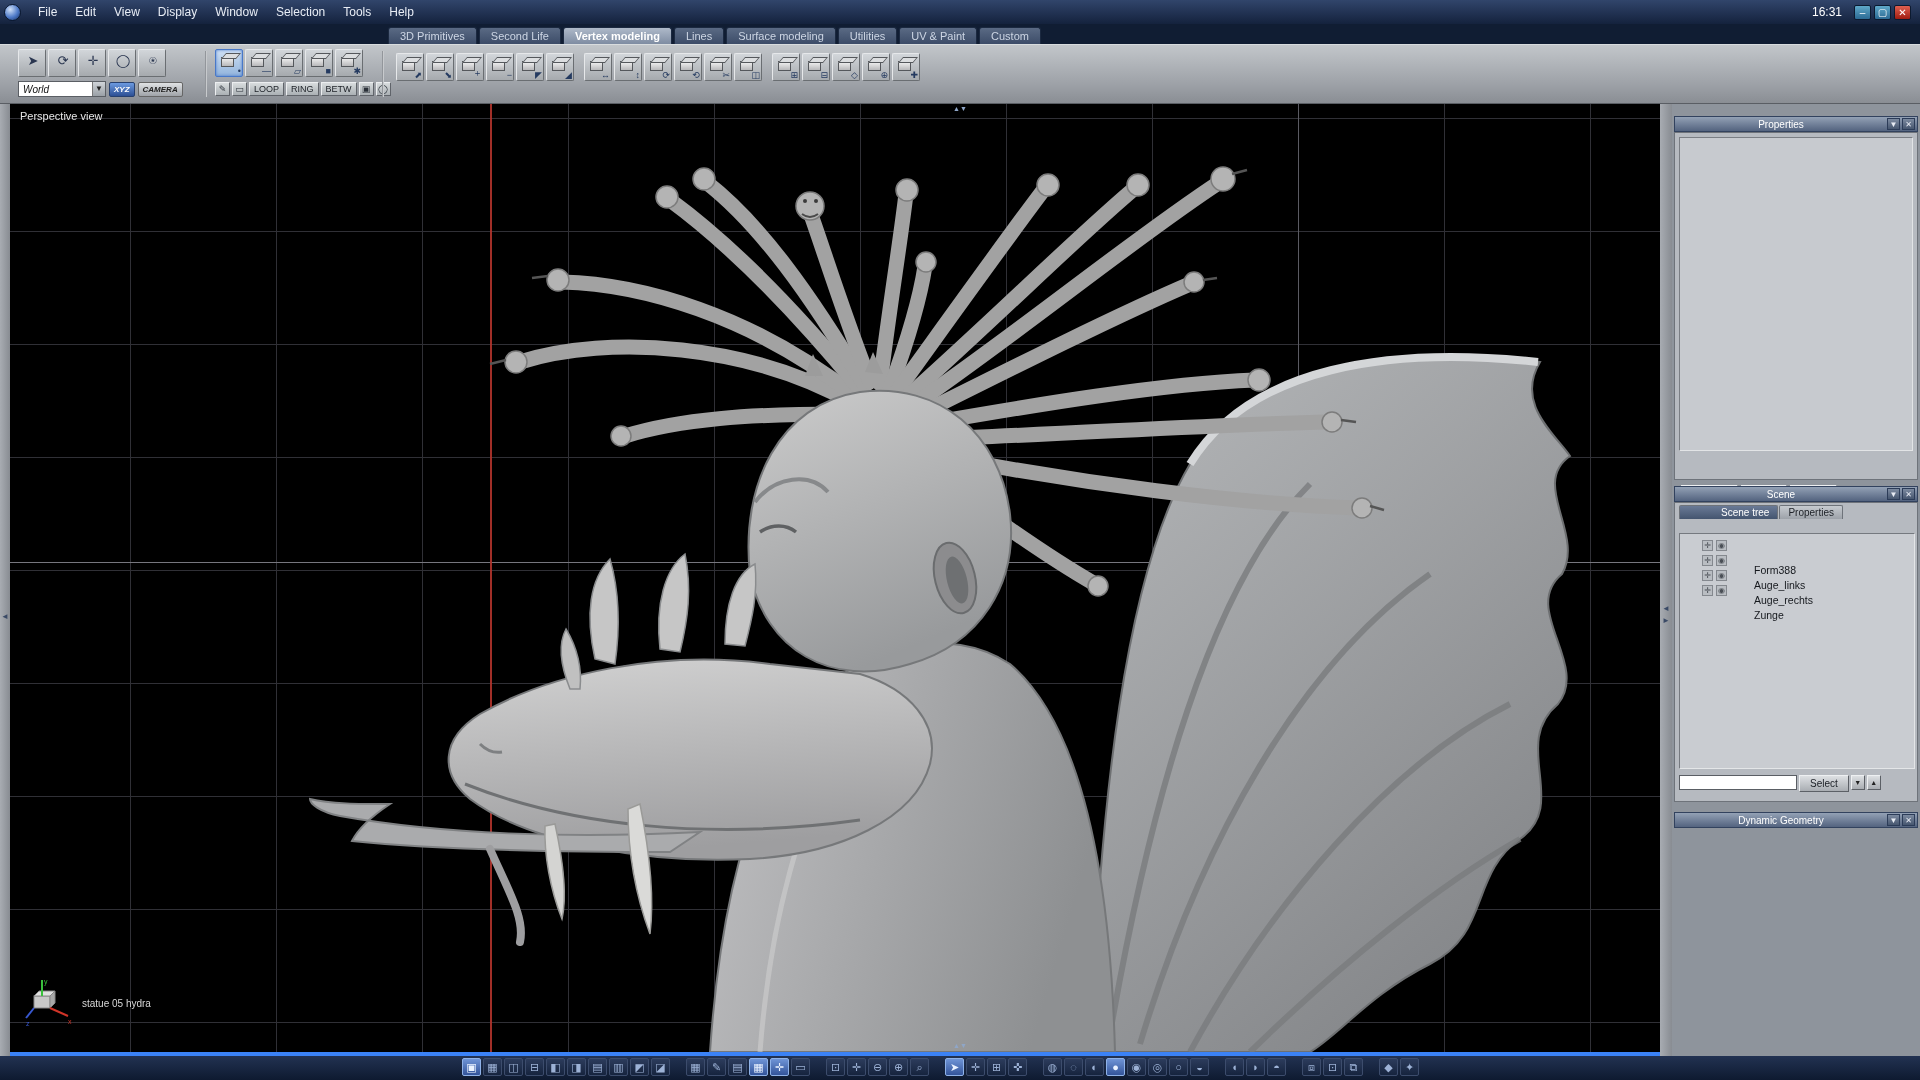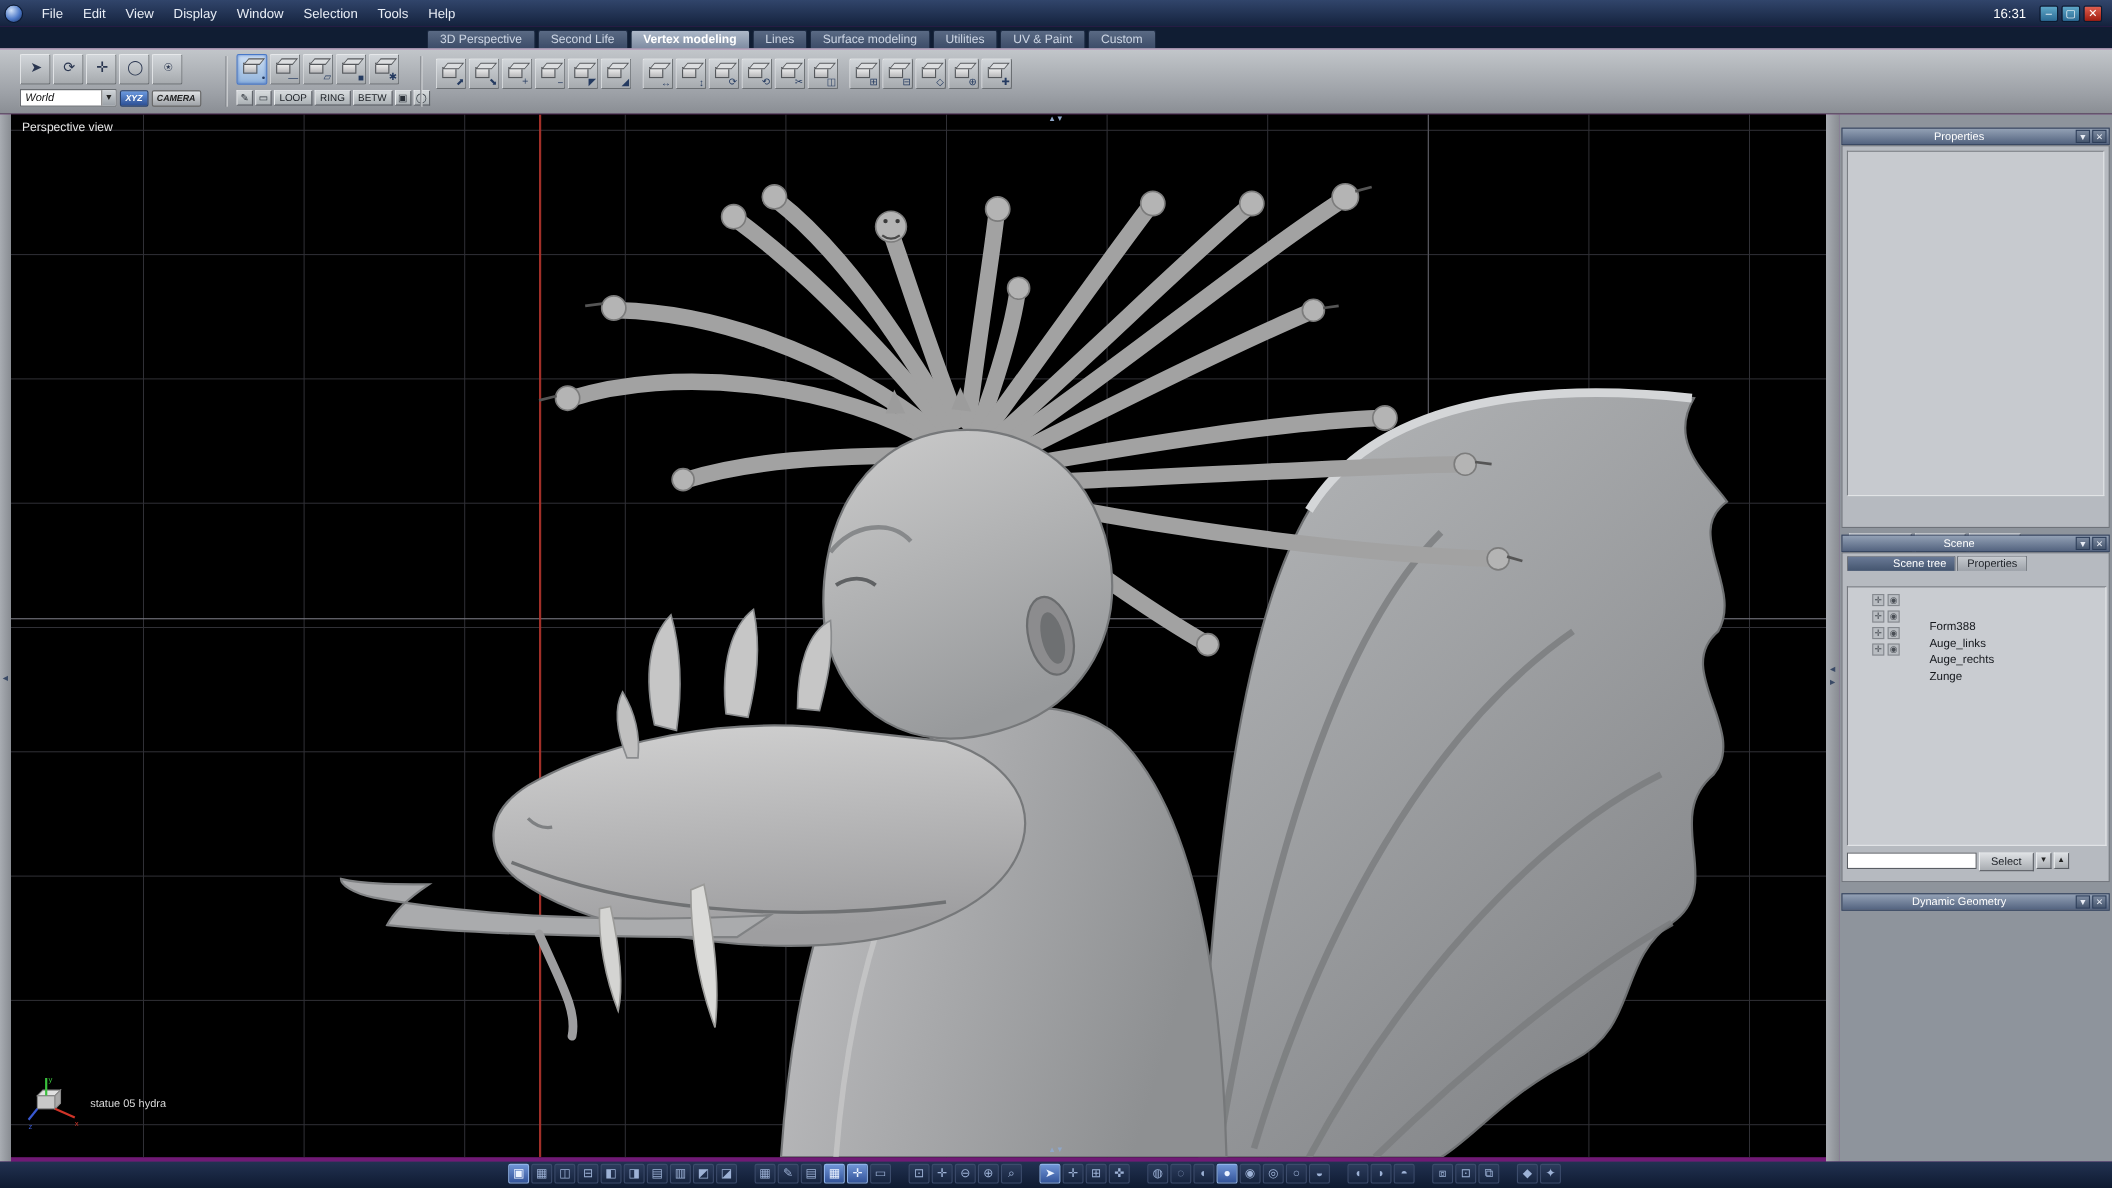--- a/index.html
+++ b/index.html
@@ -1,18 +1,18 @@
 <!DOCTYPE html>
 <html><head>
 <meta charset="utf-8">
 <style>
   * { margin:0; padding:0; box-sizing:border-box; }
   html,body { width:1920px; height:1080px; overflow:hidden; background:#222; }
   body { font-family:"Liberation Sans","DejaVu Sans",sans-serif; font-size:11px; user-select:none; }
-  #app { position:absolute; inset:0; width:1920px; height:1080px; background:#701a75; }
+  #app { position:absolute; inset:0; width:1920px; height:1080px; background:#3b82f6; }
 
   
   #titlebar { position:absolute; left:0; top:0; width:1920px; height:24px;
     background:linear-gradient(#31456b,#14223d); display:flex; align-items:center; color:#e8edf5; }
   #logo { width:17px; height:17px; border-radius:50%; margin:0 8px 0 4px;
     background:radial-gradient(circle at 35% 30%,#cfe0f8,#4d79c8 55%,#142c5a); border:1px solid #0a1830; }
   .menu-item { padding:0 9px; height:24px; line-height:24px; font-size:12px; cursor:default; }
   #tb-right { margin-left:auto; display:flex; align-items:center; gap:6px; padding-right:9px; }
   #clock { font-size:12px; color:#fff; margin-right:6px; }
   .winbtn { width:17px; height:15px; font-size:10px; line-height:13px; text-align:center; color:#fff;
@@ -143,21 +143,21 @@
 
       <span class="winbtn"><span>–</span></span>
           <span class="winbtn"><span>▢</span></span>
           <span class="winbtn close"><span>✕</span></span>
         </span>
     </div>
   </div>
 
   <div id="tabbar">
 
-  <div class="tab"><span>3D Perspective</span></div>
+  <div class="tab"><span>3D Primitives</span></div>
       <div class="tab"><span>Second Life</span></div>
       <div class="tab active"><span>Vertex modeling</span></div>
       <div class="tab"><span>Lines</span></div>
       <div class="tab"><span>Surface modeling</span></div>
       <div class="tab"><span>Utilities</span></div>
       <div class="tab"><span>UV &amp; Paint</span></div>
       <div class="tab"><span>Custom</span></div>
     </div>
 
   <div id="toolbar">

